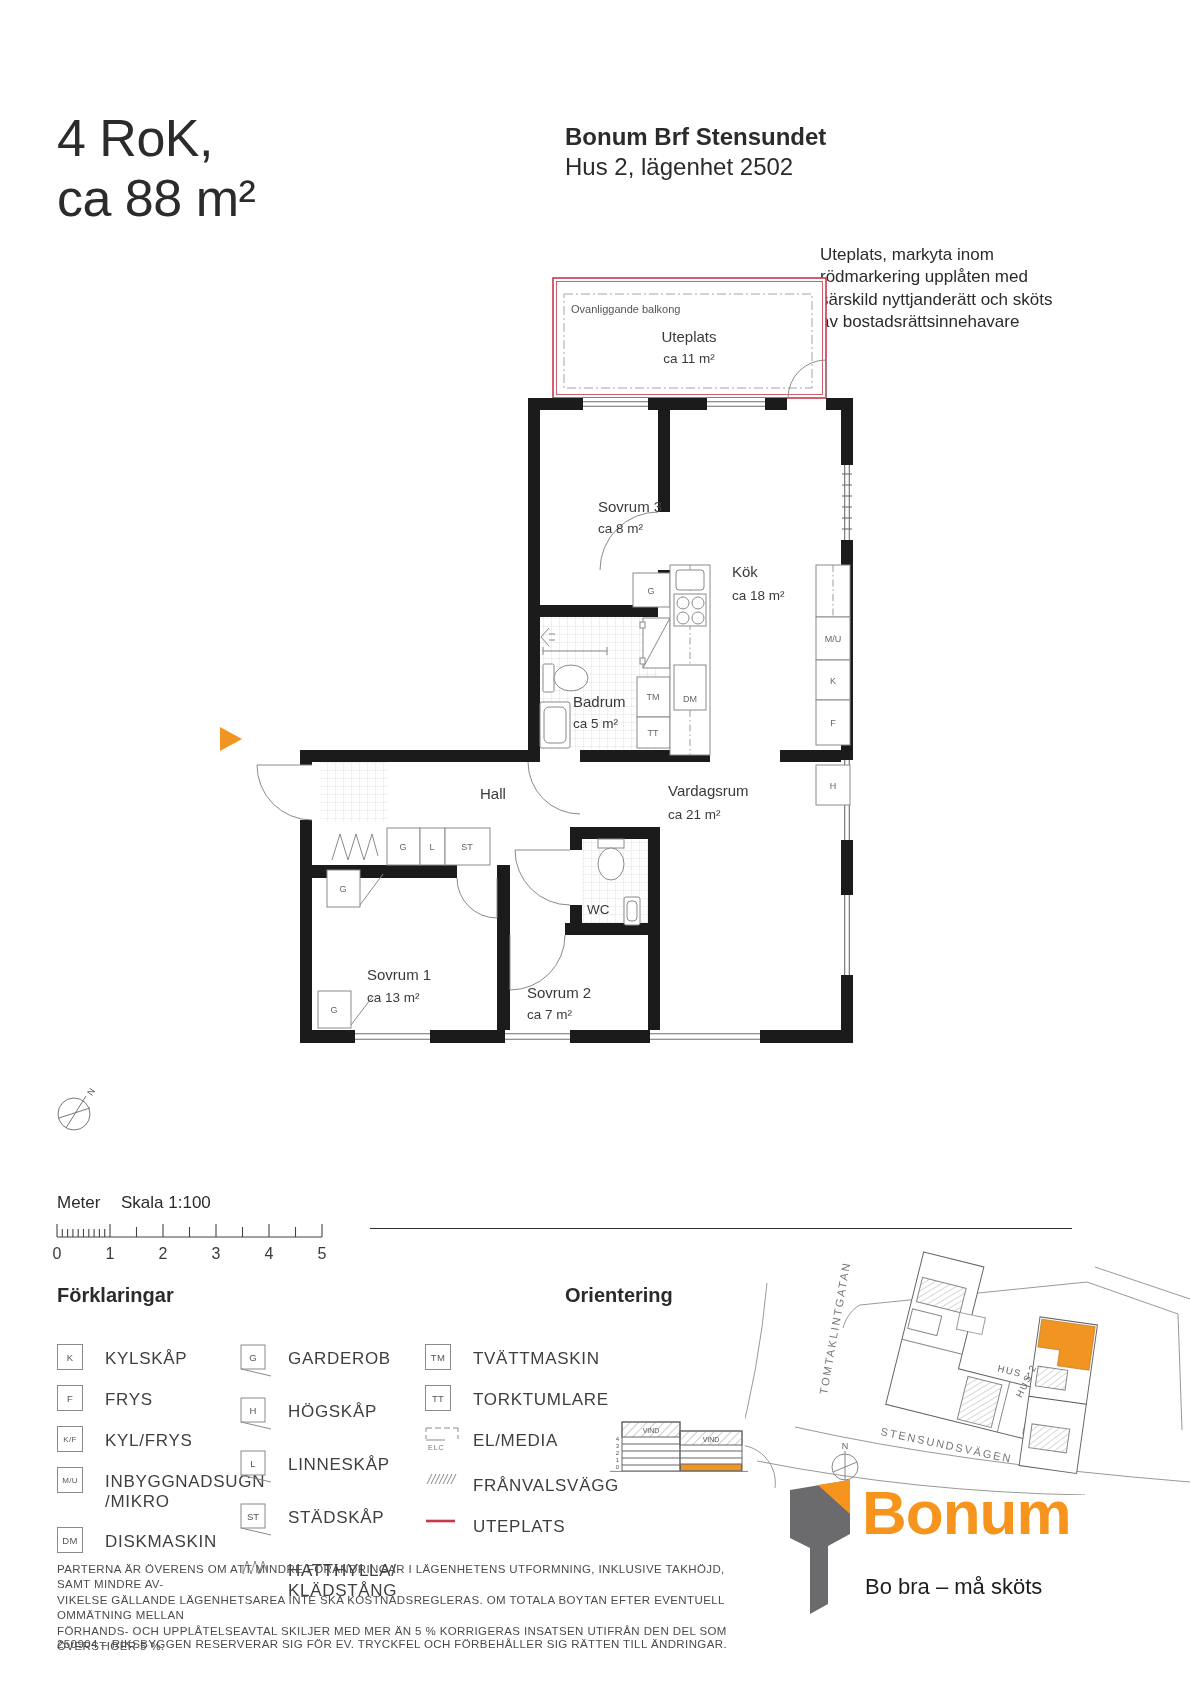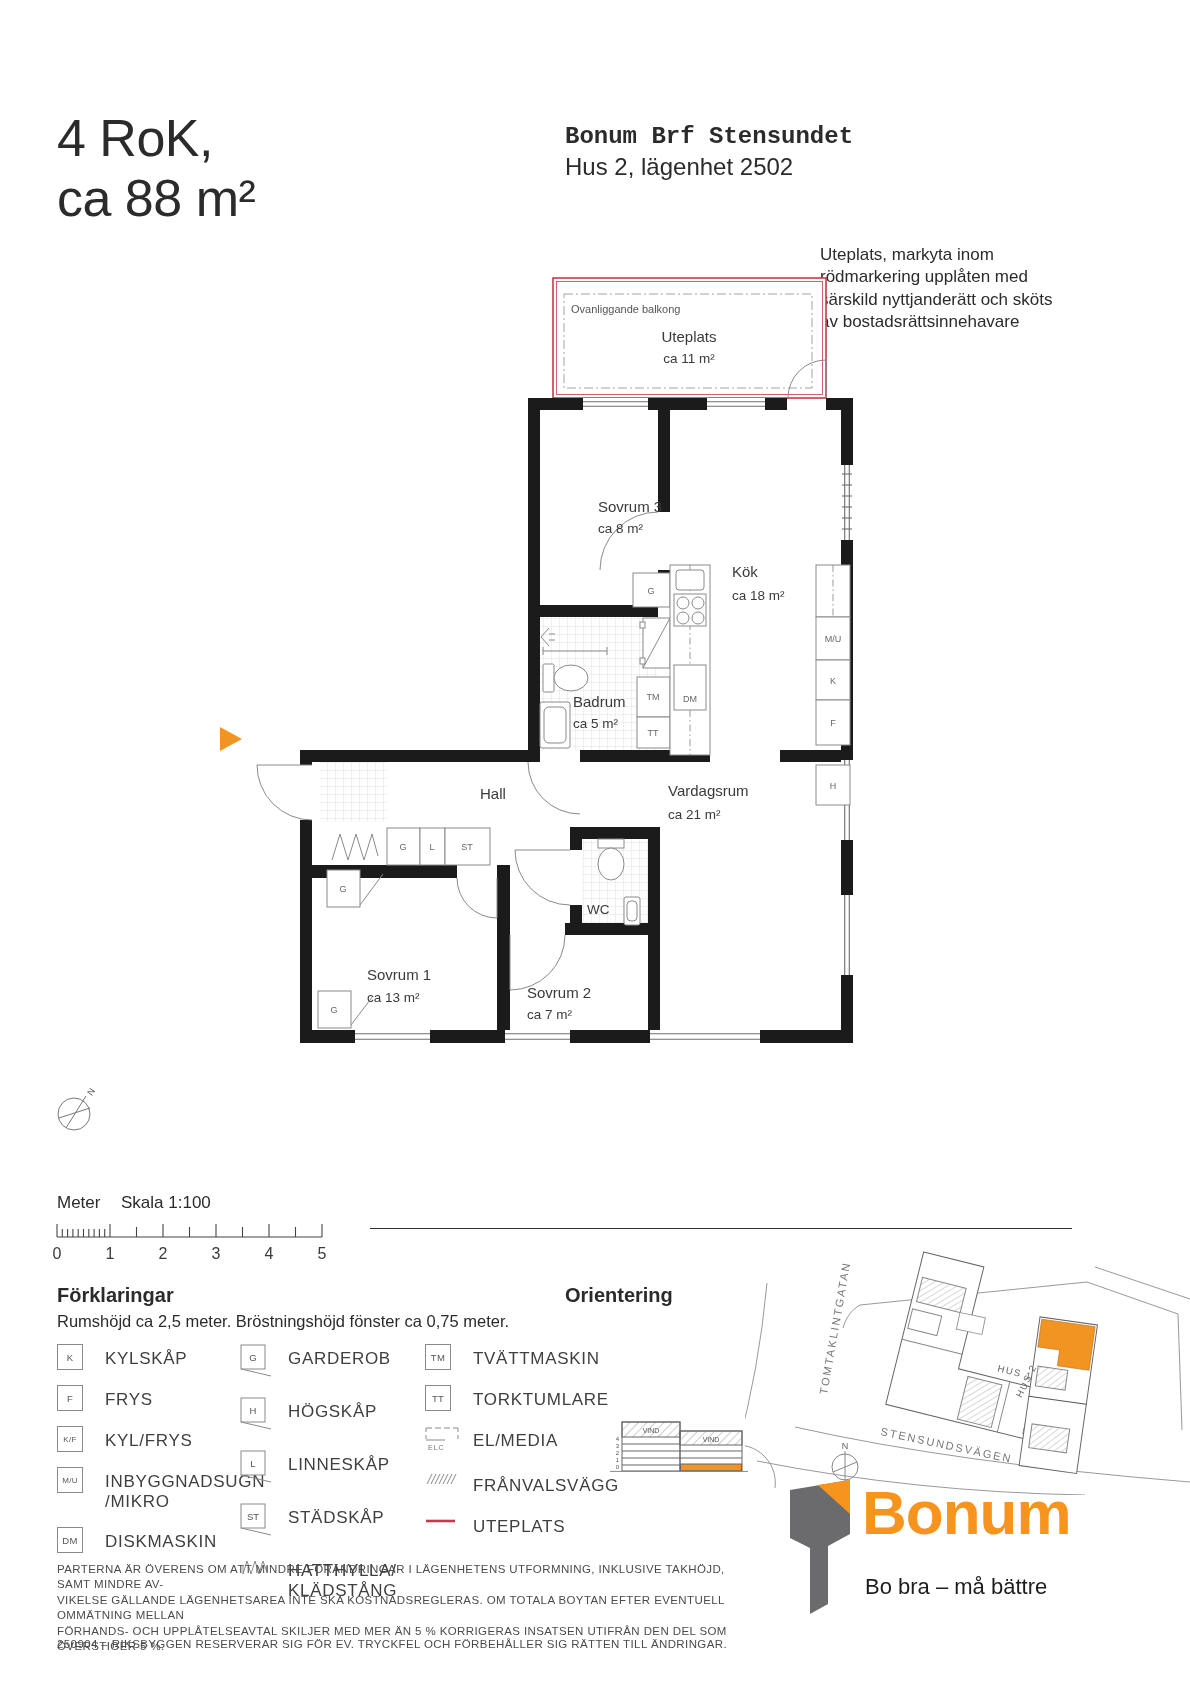--- a/index.html
+++ b/index.html
@@ -1,21 +1,21 @@
 <!DOCTYPE html>
 <html><head>
 <meta charset="utf-8">
 <style>
   html,body{margin:0;padding:0;background:#ffffff;}
   body{font-family:"Liberation Sans",sans-serif;color:#2b2b2b;}
   .sheet{position:relative;width:1190px;height:1683px;background:#fff;overflow:hidden;padding-left:44px;}
   .abs{position:absolute;}
   .title{left:57px;top:108px;font-size:52px;line-height:1.16;color:#2b2b2b;letter-spacing:-0.5px;}
   .hdr{left:565px;top:122px;font-size:24px;line-height:1.25;}
-  .hdr .b{font-weight:bold;font-family:Liberation Mono, monospace;}
+  .hdr .b{font-weight:bold;}
   .note{left:820px;top:244px;font-size:17px;line-height:1.32;white-space:pre-line;}
   .rule{left:370px;top:1228px;width:702px;border-top:1.3px solid #2e2e2e;height:0;}
   .leg-head{left:57px;top:1284px;font-size:20px;font-weight:bold;}
   .leg-sub{left:57px;top:1312px;font-size:16.5px;}
   .ori-head{left:565px;top:1284px;font-size:20px;font-weight:bold;}
   .leg-col{top:1344px;}
   .leg-col .row{display:flex;align-items:flex-start;margin-bottom:15px;min-height:26px;}
   .symcell{width:34px;flex:0 0 34px;}
   .lbox{width:24px;height:24px;border:1px solid #8a8a8a;display:flex;align-items:center;justify-content:center;
         font-size:9.5px;color:#555;letter-spacing:.3px;}
@@ -284,21 +284,20 @@
       <text x="118" y="67">2</text>
       <text x="171" y="67">3</text>
       <text x="224" y="67">4</text>
       <text x="277" y="67">5</text>
     </g>
   </svg>
 
   <div class="abs rule"></div>
 
   <div class="abs leg-head">Förklaringar</div>
-  <div class="abs leg-sub">Rumshöjd ca 2,5 meter. Bröstningshöjd fönster ca 0,75 meter.</div>
 
   <div class="abs leg-col" style="left:57px;width:180px;">
     <div class="row">
         <span class="symcell">
           <span class="lbox">K</span>
         </span>
         <span class="leg-label">KYLSKÅP</span>
       </div>
     <div class="row">
         <span class="symcell">
@@ -500,16 +499,16 @@
 VIKELSE GÄLLANDE LÄGENHETSAREA INTE SKA KOSTNADSREGLERAS. OM TOTALA BOYTAN EFTER EVENTUELL OMMÄTNING MELLAN
 FÖRHANDS- OCH UPPLÅTELSEAVTAL SKILJER MED MER ÄN 5 % KORRIGERAS INSATSEN UTIFRÅN DEN DEL SOM ÖVERSTIGER 5 %.</div>
   <div class="abs ref">250904 – RIKSBYGGEN RESERVERAR SIG FÖR EV. TRYCKFEL OCH FÖRBEHÅLLER SIG RÄTTEN TILL ÄNDRINGAR.</div>
 
   <div class="abs brand">
     <svg width="66" height="140" viewBox="0 0 66 140">
       <path d="M 2 12 L 62 2 L 62 56 L 40 68 L 40 126 L 22 136 L 22 70 L 2 60 Z" fill="#6b6b6e"></path>
       <path d="M 30 7 L 62 2 L 62 36 Z" fill="#f7941d"></path>
     </svg>
     <div class="word">Bonum</div>
-    <div class="tag">Bo bra – må bättre</div>
+    <div class="tag">Bo bra – må sköts</div>
   </div>
 
 </div>
 
 </body></html>

